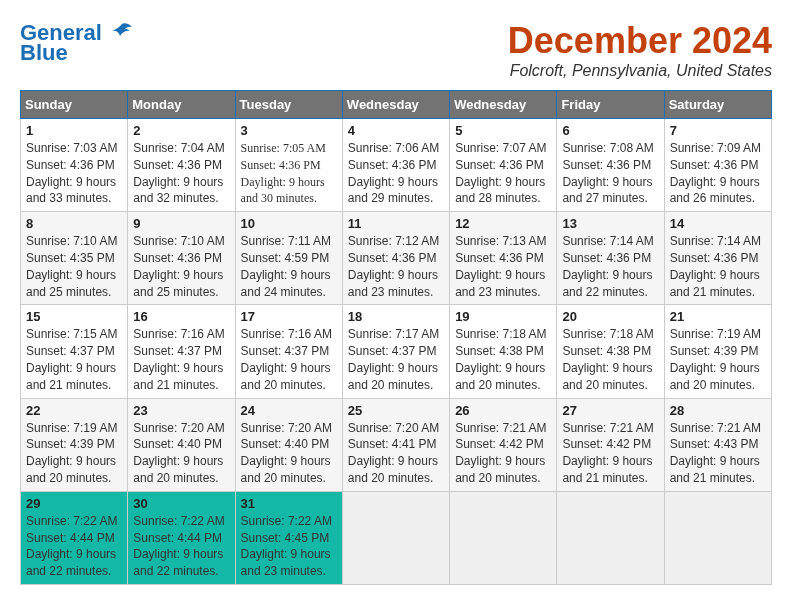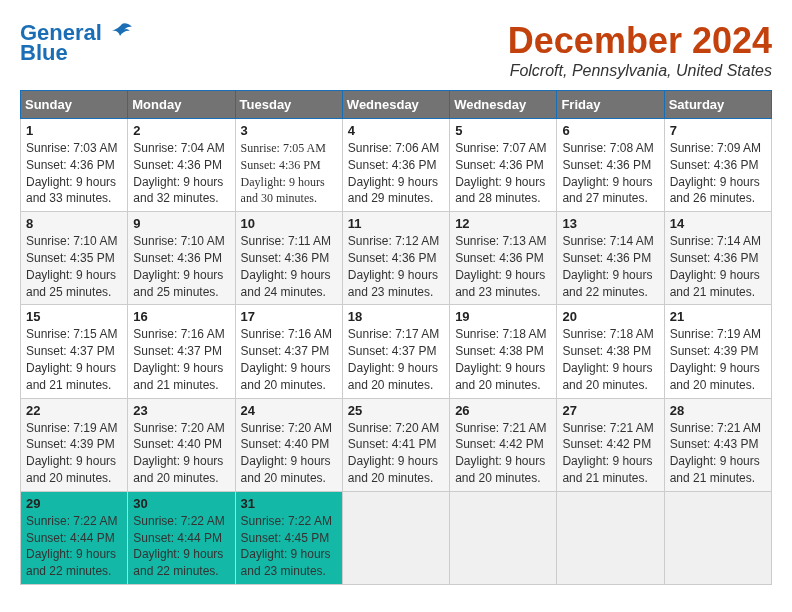--- a/index.html
+++ b/index.html
@@ -166,21 +166,21 @@
         <td>
           <span class="day-num">9</span>
           <div class="day-info" style="white-space: pre-line;">Sunrise: 7:10 AM
 Sunset: 4:36 PM
 Daylight: 9 hours
 and 25 minutes.</div>
         </td>
         <td>
           <span class="day-num">10</span>
           <div class="day-info" style="white-space: pre-line;">Sunrise: 7:11 AM
-Sunset: 4:36 PM
+Sunset: 4:59 PM
 Daylight: 9 hours
 and 24 minutes.</div>
         </td>
         <td>
           <span class="day-num">11</span>
           <div class="day-info" style="white-space: pre-line;">Sunrise: 7:12 AM
 Sunset: 4:36 PM
 Daylight: 9 hours
 and 23 minutes.</div>
         </td>

